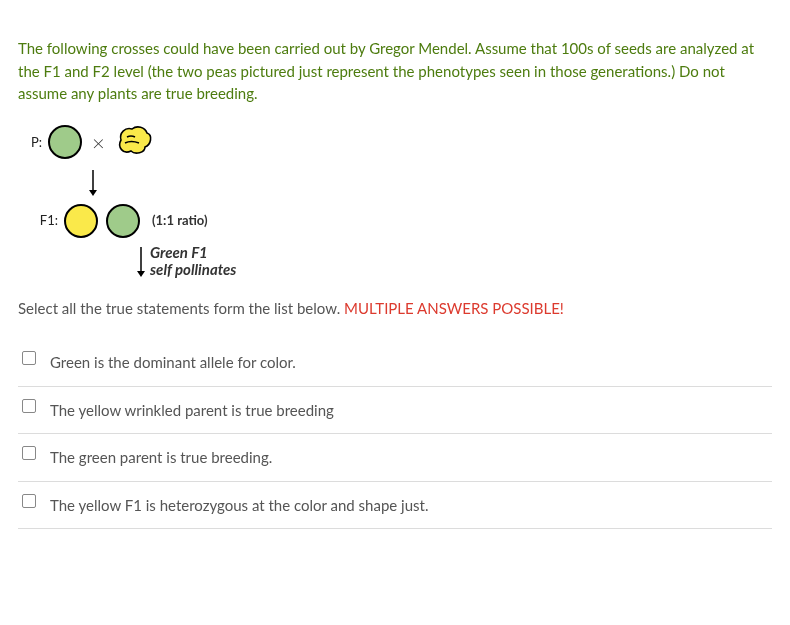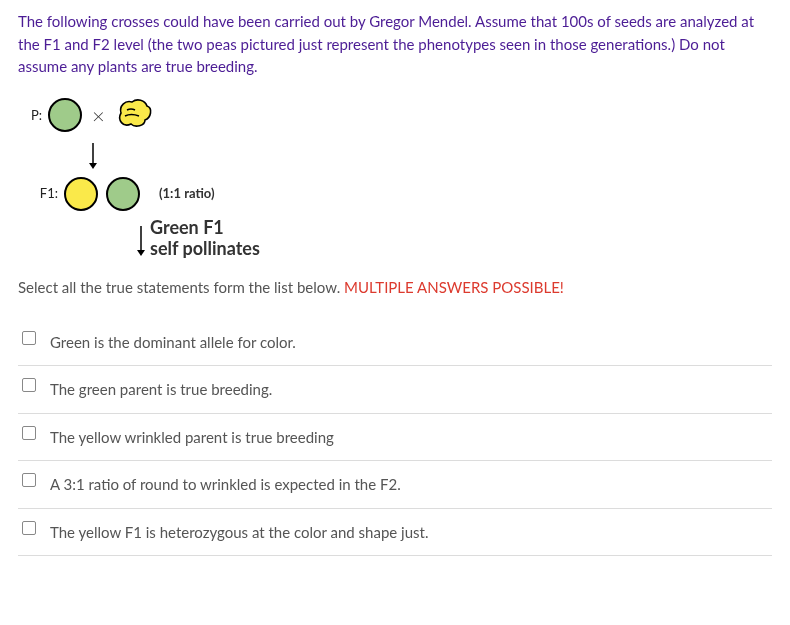--- a/index.html
+++ b/index.html
@@ -5,38 +5,38 @@
     * { box-sizing: border-box; margin: 0; padding: 0; }
     body {
       font-family: -apple-system, BlinkMacSystemFont, "Segoe UI", "Lato", Arial, sans-serif;
       font-size: 15px;
       color: #333;
       background: #fff;
       width: 790px;
       padding: 10px 18px;
       line-height: 1.5;
     }
-    .intro { color: #4c1d95; margin-bottom: 18px; }
+    .intro { color: #4d7c0f; margin-bottom: 18px; margin-top: 27px; }
     .diagram { margin: 0 0 18px 0; position: relative; }
     .row { display: flex; align-items: center; margin: 6px 0; }
     .lbl { font-size: 13px; color: #222; margin-right: 6px; min-width: 24px; text-align: right; }
     .pea-round {
       border-radius: 50%;
       border: 2px solid #000;
       display: inline-block;
     }
     .pea-green-big { width: 34px; height: 34px; background: #9FCB8A; }
     .pea-yellow-big { width: 34px; height: 34px; background: #FAE94A; }
     .pea-green-sm { width: 26px; height: 26px; background: #9FCB8A; }
     .cross-x { font-size: 22px; margin: 0 10px; font-weight: 300; }
     .wrinkled-svg { display: inline-block; }
     .arrow-down { margin-left: 70px; font-size: 18px; line-height: 1; }
     .arrow-down svg { display: block; }
-    .ratio { font-size: 13px; font-weight: bold; margin-left: 19px; }
-    .self-label { font-size: 18px; font-weight: bold; margin-left: 118px; line-height: 1.15; display: flex; align-items: flex-end; }
+    .ratio { font-size: 13px; font-weight: bold; margin-left: 12px; }
+    .self-label { font-size: 15px; font-weight: bold; margin-left: 118px; line-height: 1.15; display: flex; align-items: flex-end; font-style: italic; }
     .f2-wrinkled { margin-left: 4px; }
     .prompt { color: #555; margin-bottom: 2px; }
     .red { color: #DC3A2E; }
     .options { margin-top: 20px; }
     .option-row {
       display: flex;
       align-items: flex-start;
       padding: 12px 4px;
       border-bottom: 1px solid #dcdcdc;
       color: #555;
@@ -103,27 +103,23 @@
   <span>Select all the true statements form the list below.  </span><span class="red">MULTIPLE ANSWERS POSSIBLE!</span>
 </p>
 
 <div class="options">
   <div class="option-row">
     <span class="cb"></span>
     <span>Green is the dominant allele for color.</span>
   </div>
   <div class="option-row">
     <span class="cb"></span>
-    <span>The green parent is true breeding.</span>
-  </div>
-  <div class="option-row">
-    <span class="cb"></span>
     <span>The yellow wrinkled parent is true breeding</span>
   </div>
   <div class="option-row">
     <span class="cb"></span>
-    <span>A 3:1 ratio of round to wrinkled is expected in the F2.</span>
+    <span>The green parent is true breeding.</span>
   </div>
   <div class="option-row">
     <span class="cb"></span>
     <span>The yellow F1 is heterozygous at the color and shape just.</span>
   </div>
 </div>
 
 </body></html>

